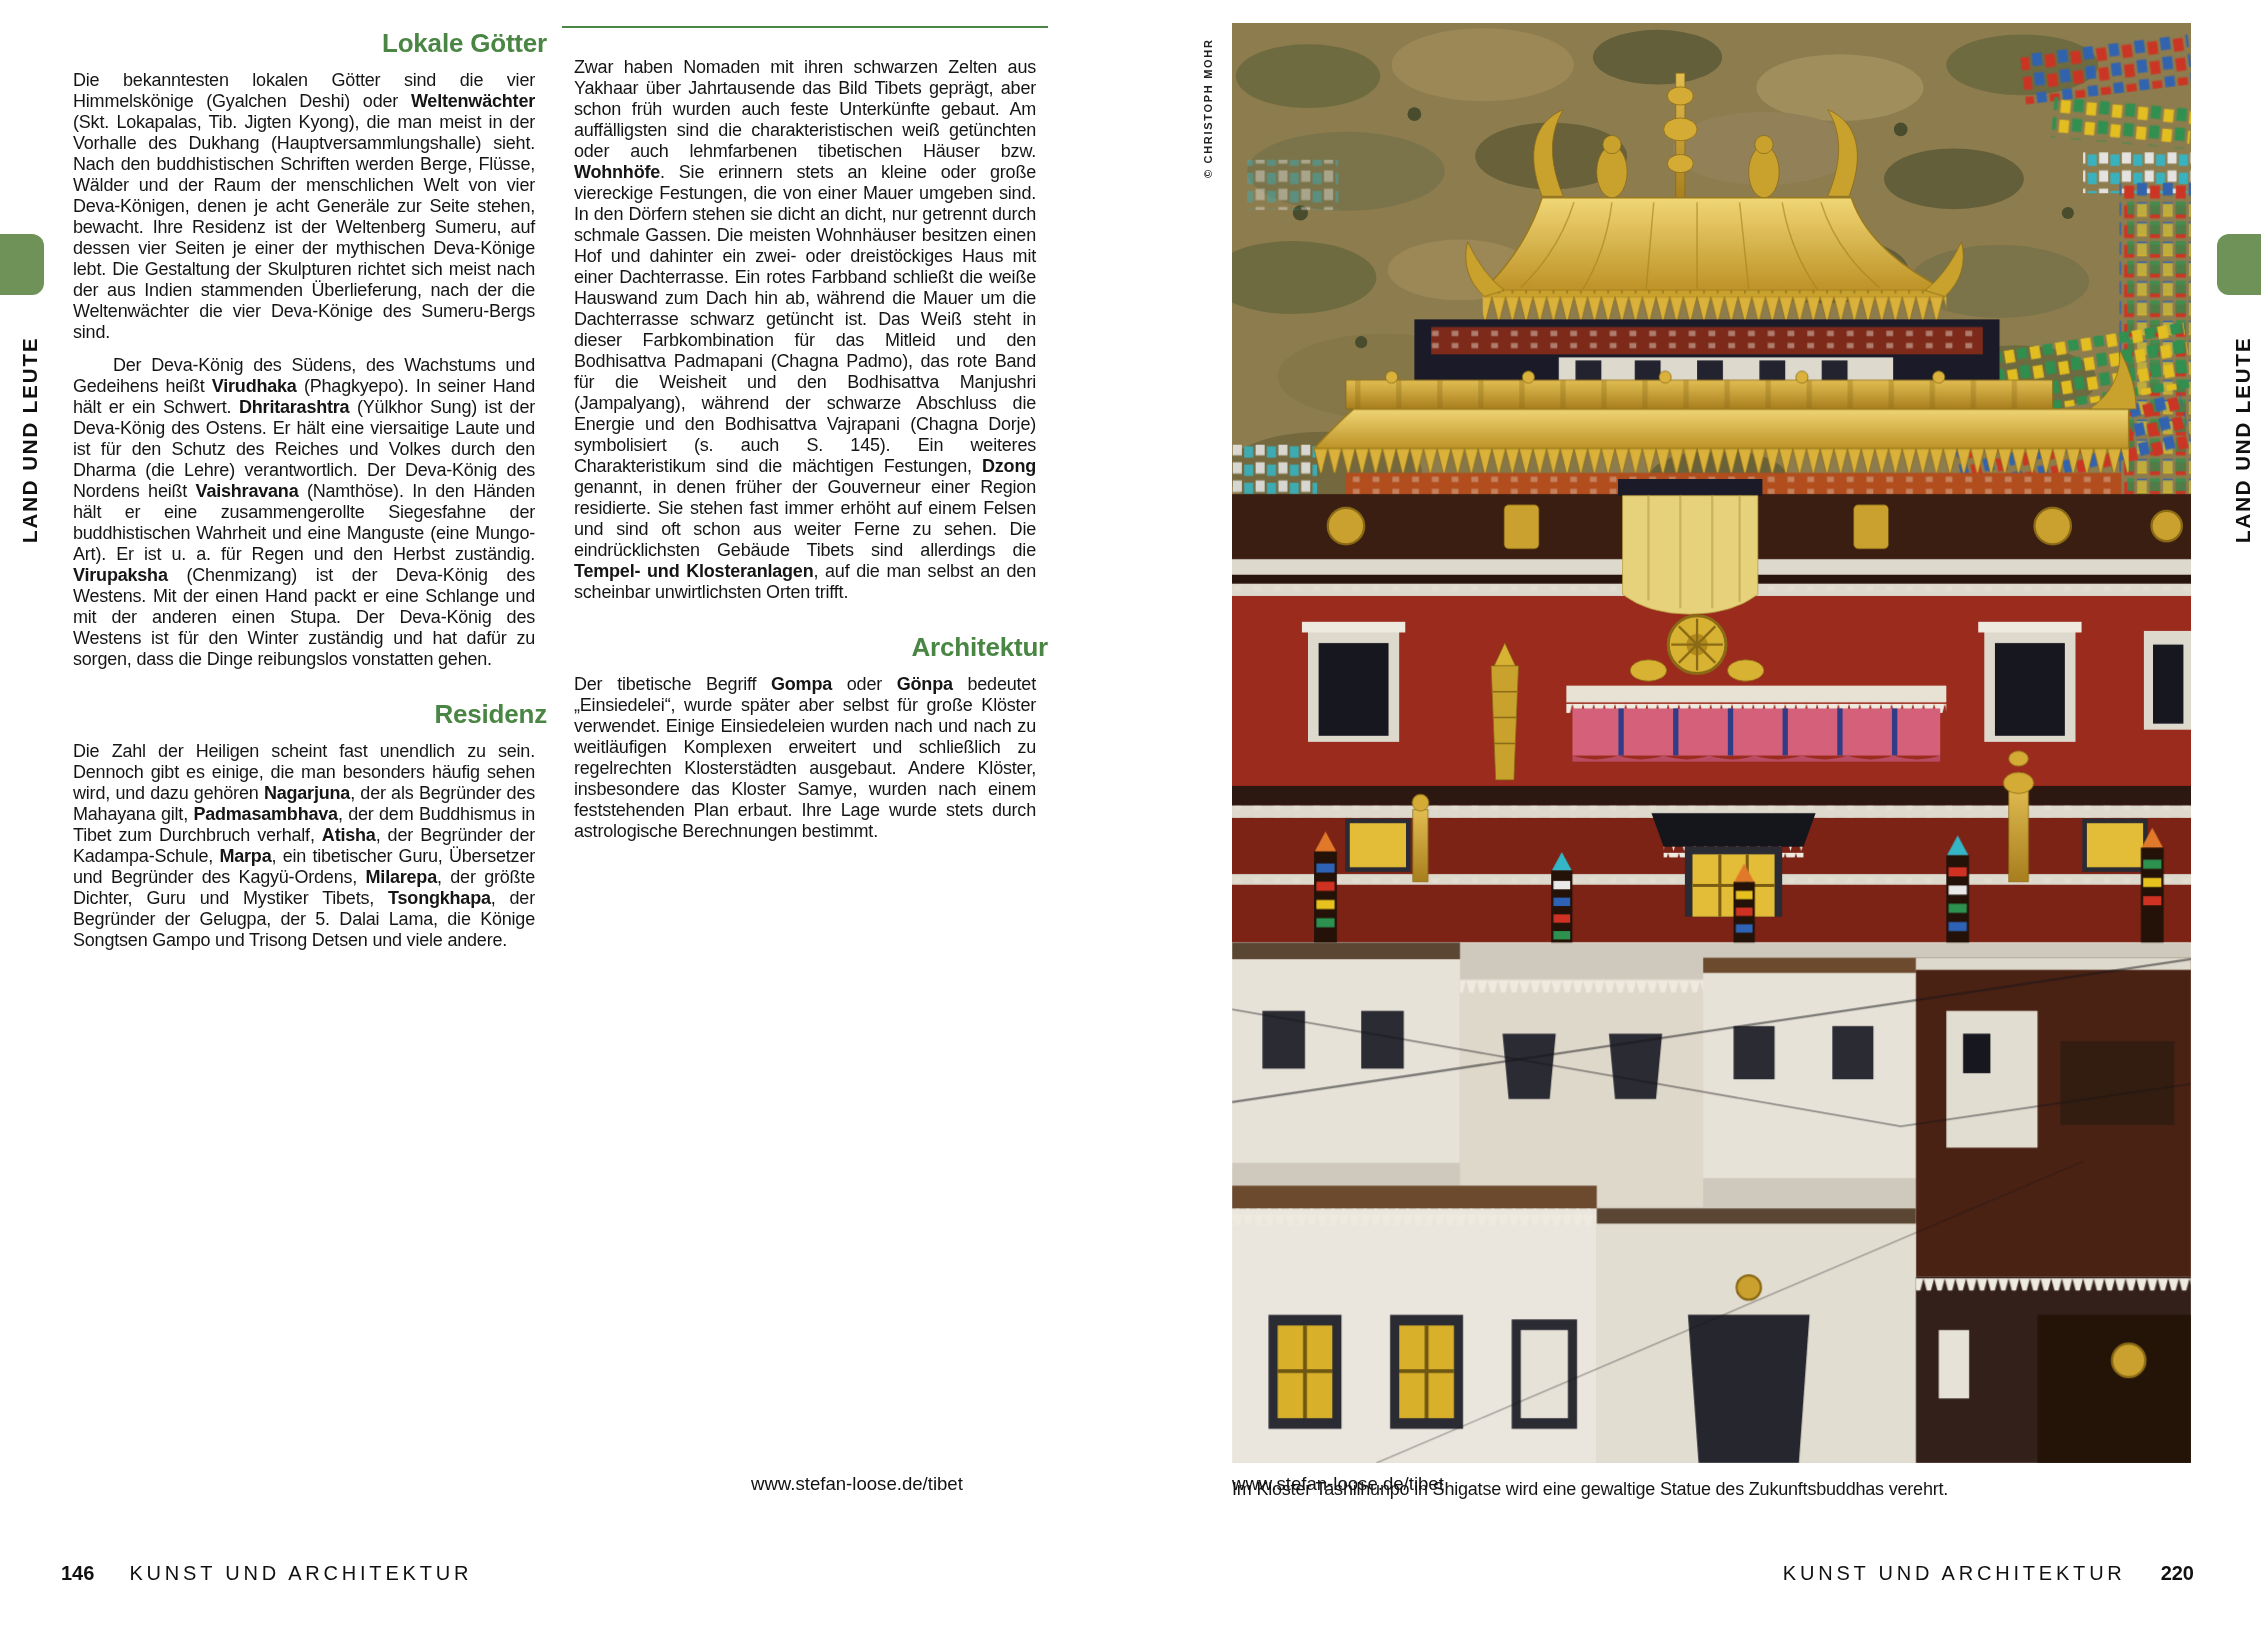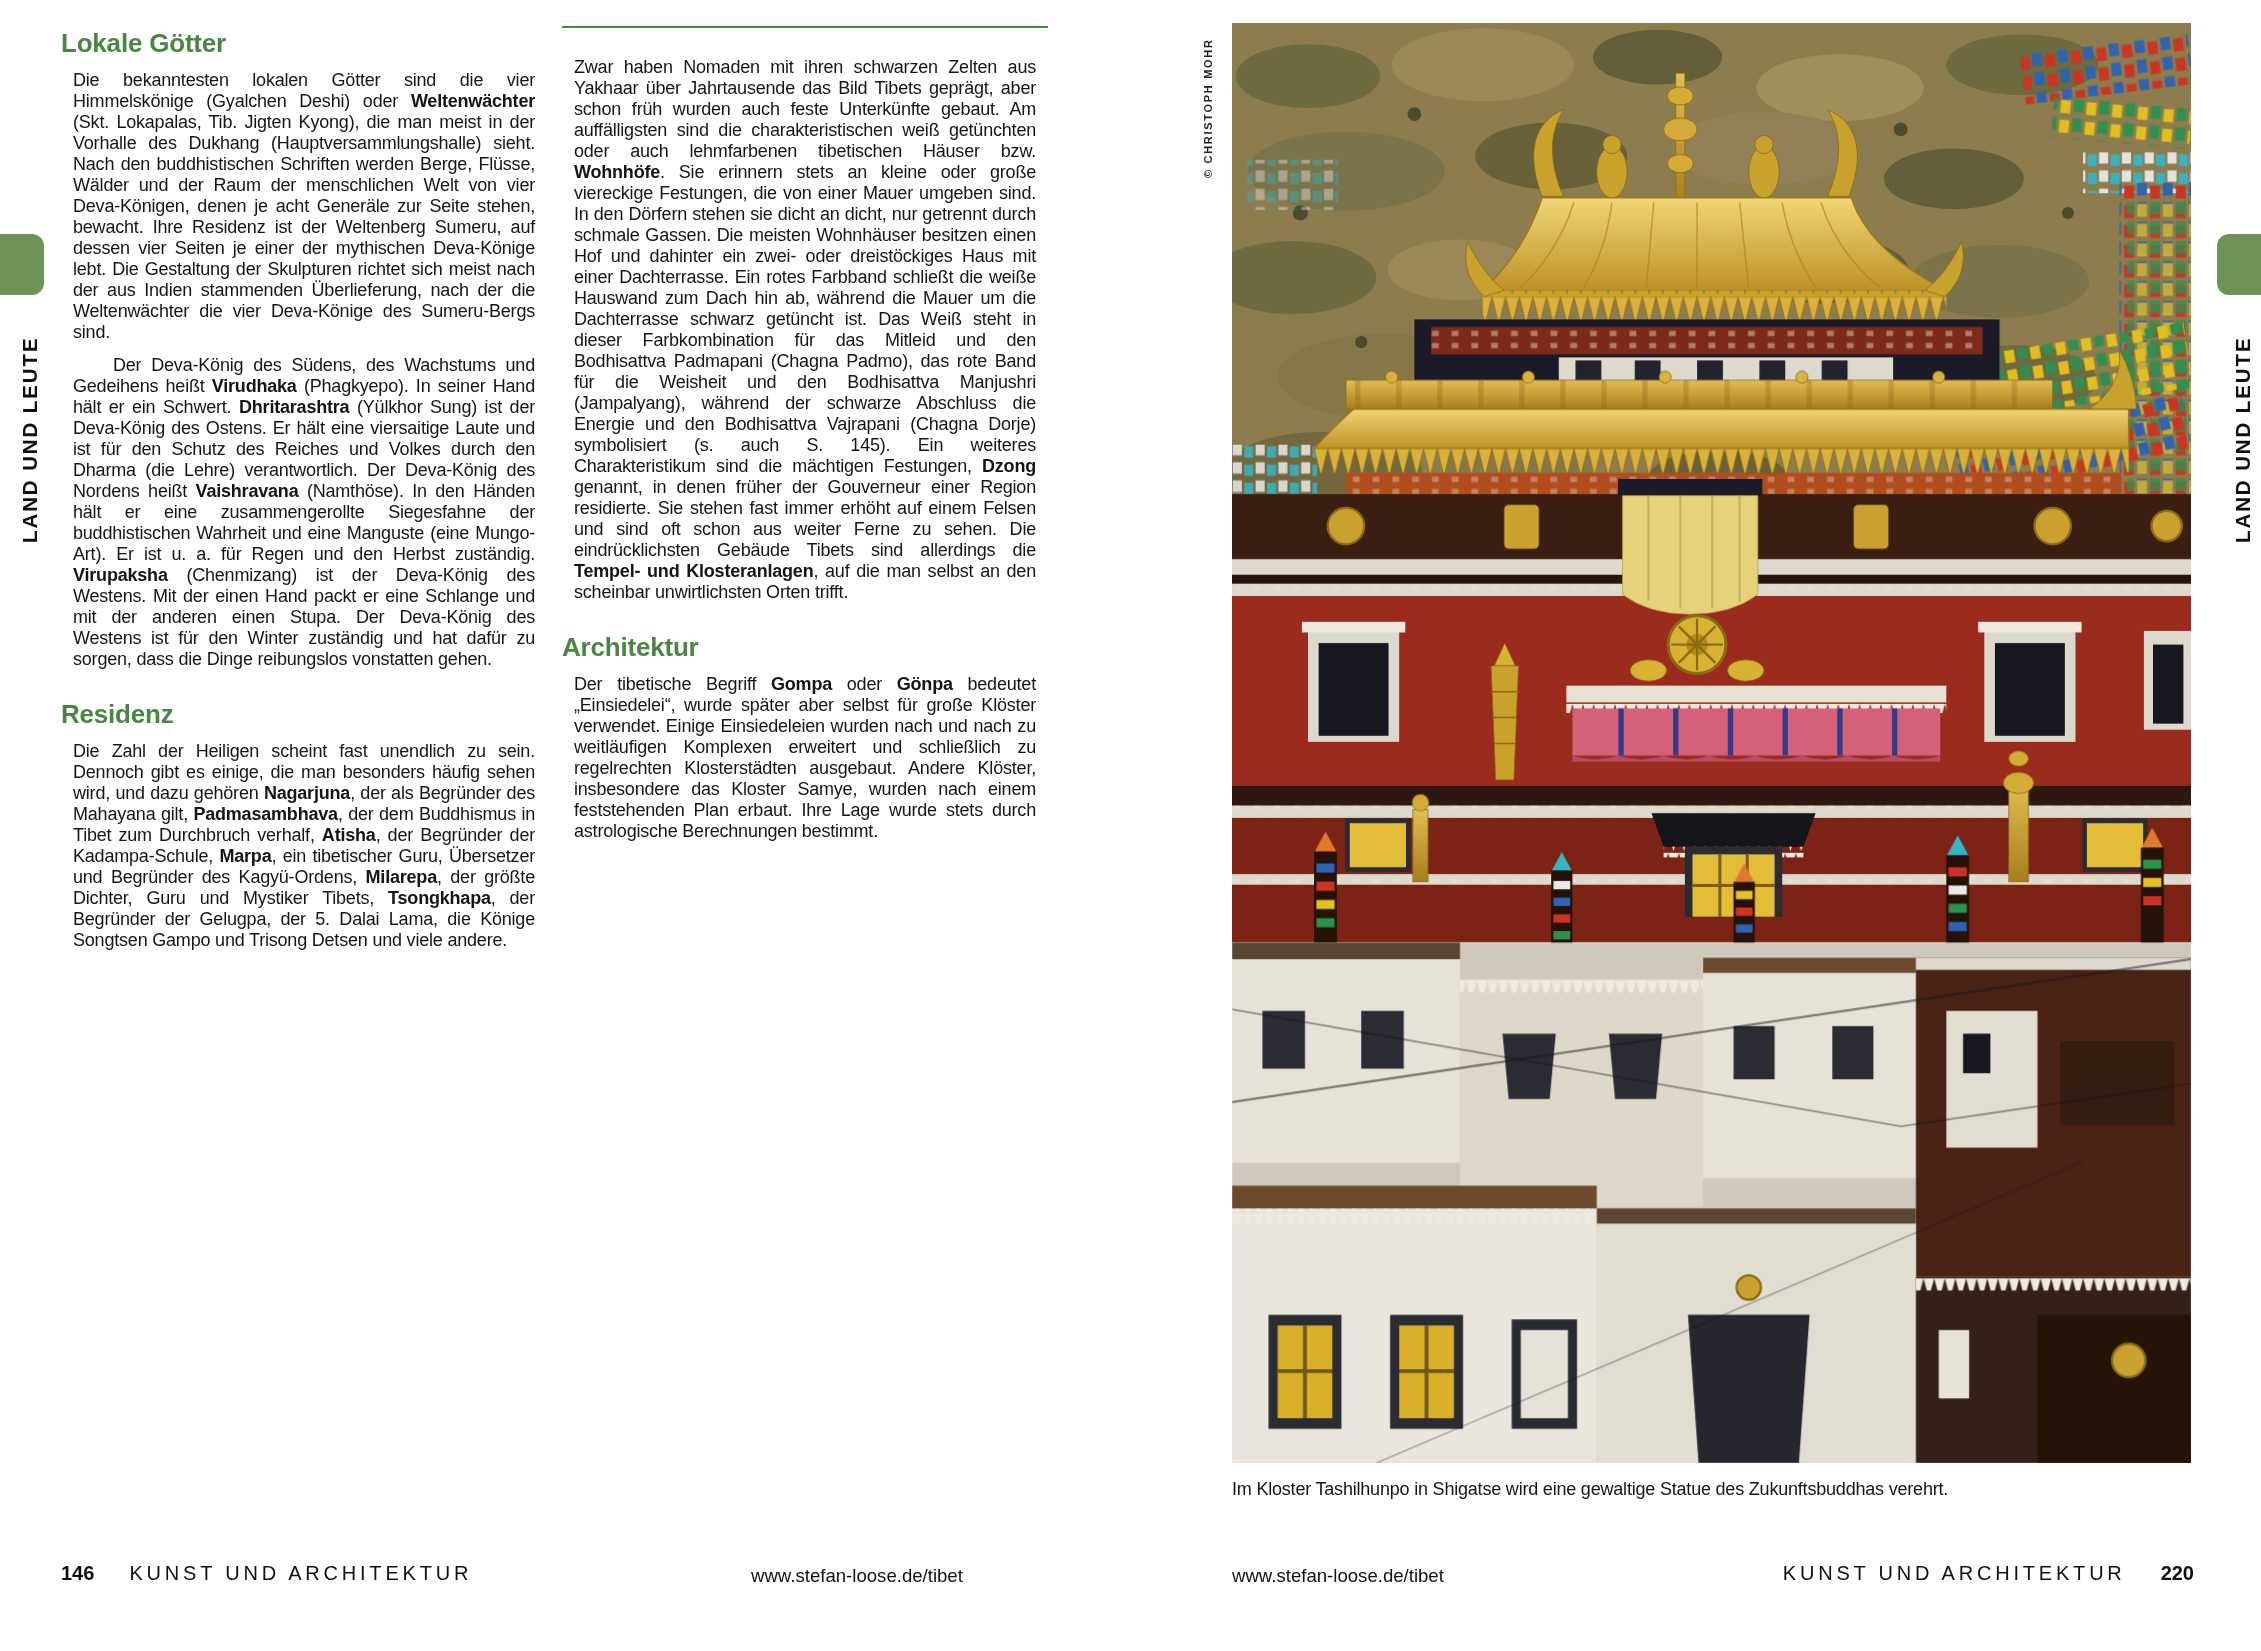--- a/index.html
+++ b/index.html
@@ -6,21 +6,21 @@
   body{
     position:relative;width:2261px;height:1651px;overflow:hidden;
     background:#ffffff;color:#151515;
     font-family:"Liberation Sans",sans-serif;
   }
   
   .col{position:absolute;top:26px;width:486px;font-size:18px;line-height:21px;
        text-align:justify;letter-spacing:-0.2px}
   #col1{left:61px}
   #col2{left:562px}
-  .heading{color:#4a8643;font-weight:bold;text-align:left}
+  .heading{color:#4a8643;font-weight:bold;text-align:right}
   .h1{font-size:33px;line-height:38px;margin:1.5px 0 7.6px}
   .h2{font-size:26px;line-height:30px;margin:29px 0 6px}
   .col .h2:first-child{margin-top:1.5px}
   .rule{height:2.3px;background:#4a8643;margin:0 0 29px}
   p{margin:12px;hyphens:auto;-webkit-hyphens:auto}
   p.indent{text-indent:40px}
   b{font-weight:bold}
   
   .tab{position:absolute;width:44px;height:61px;background:#6e9257}
   #tab-left{left:0;top:234px;border-radius:0 12px 12px 0}
@@ -38,21 +38,21 @@
   .caption{position:absolute;left:1232px;top:1479px;width:959px;font-size:18px;
            letter-spacing:-0.2px}
   
   .footer{position:absolute;top:1562px;font-size:20px;white-space:nowrap;color:#111}
   .fnum{font-weight:bold}
   .ftitle{letter-spacing:3.8px}
   #footer-left{left:61px}
   #footer-left .ftitle{margin-left:35px}
   #footer-right{right:67px}
   #footer-right .ftitle{margin-right:35px}
-  .furl{position:absolute;top:1565px;font-size:18.6px;color:#111}
+  .furl{position:absolute;top:1473px;font-size:18.6px;color:#111}
   #url-left{left:751px}
   #url-right{left:1232px}
 </style>
 </head>
 <body>
 
 <div class="tab" id="tab-left"></div>
 <div class="tab-label" id="tab-label-left">LAND UND LEUTE</div>
 
 <div class="col" id="col1">

